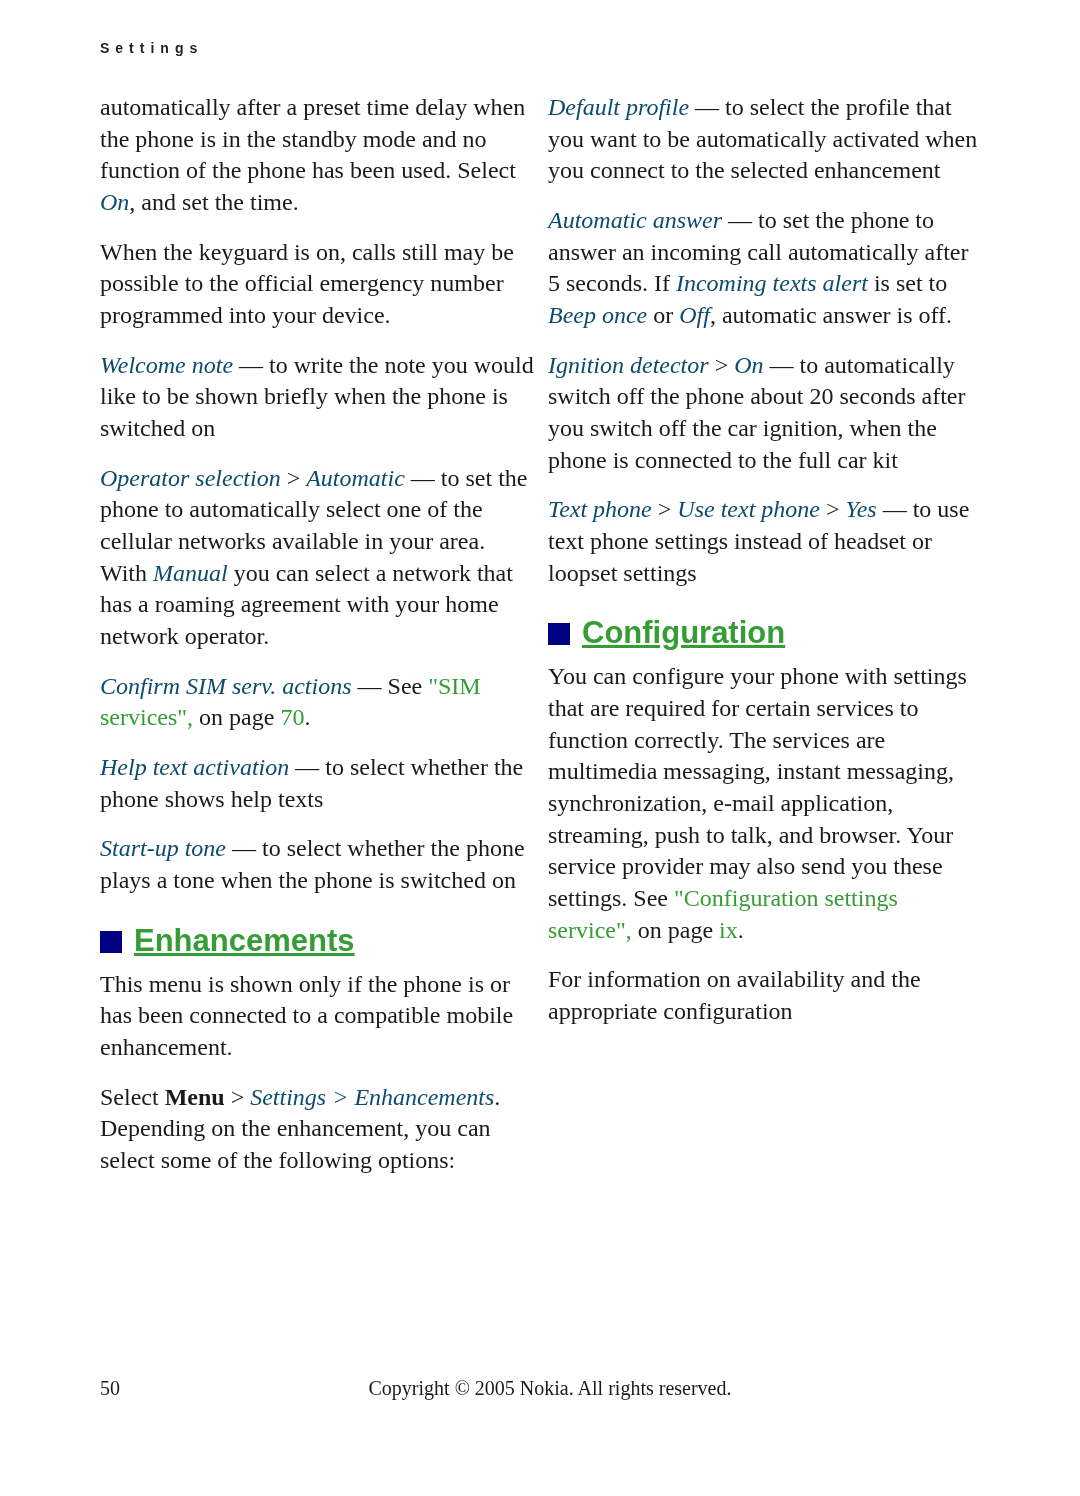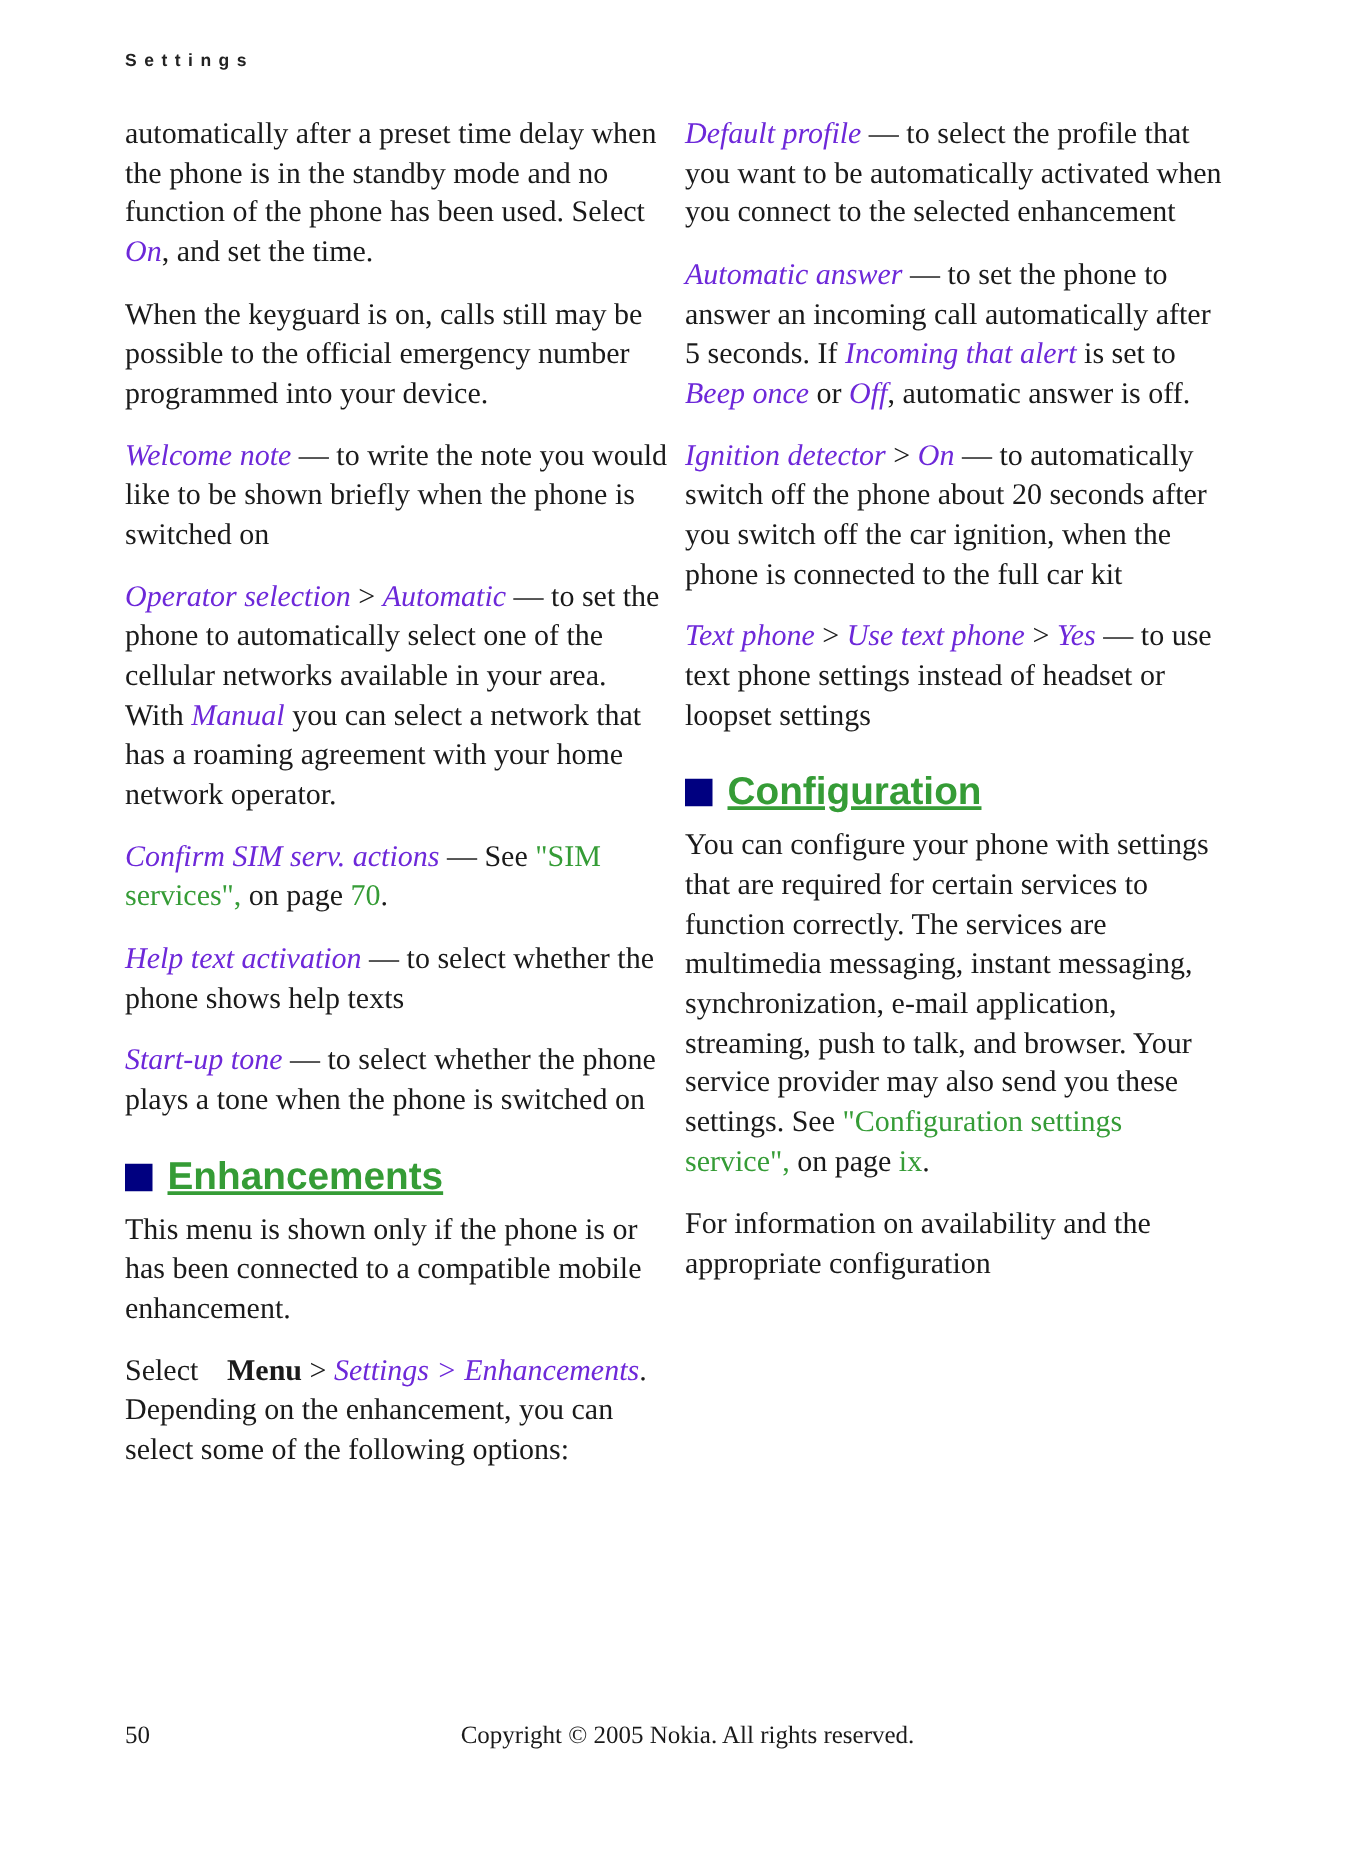--- a/index.html
+++ b/index.html
@@ -34,23 +34,23 @@
   .col {
     width: 436px;
   }
   p {
     margin: 0 0 18px 0;
     font-size: 24px;
     line-height: 1.32;
     font-family: Georgia, 'Times New Roman', serif;
     font-weight: 400;
   }
-  .ital { font-style: italic; color: #6d28d9; }
+  .ital { font-style: italic; color: #0c4a6e; }
   .bold { font-weight: bold; }
-  .boldblack { font-weight: bold; color: #1a1a1a; margin-left: 17px; }
+  .boldblack { font-weight: bold; color: #1a1a1a; }
   .link { color: #359c36; }
   h2.section {
     font-family: Arial, Helvetica, sans-serif;
     font-size: 31px;
     font-weight: bold;
     color: #359c36;
     margin: 26px 0 10px 0;
     display: flex;
     align-items: center;
     text-decoration: underline;
@@ -134,21 +134,21 @@
 
     </div>
 
     <div class="col">
 
       <p>
         <span class="ital">Default profile</span><span> — to select the profile that you want to be automatically activated when you connect to the selected enhancement</span>
       </p>
 
       <p>
-        <span class="ital">Automatic answer</span><span> — to set the phone to answer an incoming call automatically after 5 seconds. If </span><span class="ital">Incoming that alert</span><span> is set to </span><span class="ital">Beep once</span><span> or </span><span class="ital">Off</span><span>, automatic answer is off.</span>
+        <span class="ital">Automatic answer</span><span> — to set the phone to answer an incoming call automatically after 5 seconds. If </span><span class="ital">Incoming texts alert</span><span> is set to </span><span class="ital">Beep once</span><span> or </span><span class="ital">Off</span><span>, automatic answer is off.</span>
       </p>
 
 
       <p>
         <span class="ital">Ignition detector</span><span> &gt; </span><span class="ital">On</span><span> — to automatically switch off the phone about 20 seconds after you switch off the car ignition, when the phone is connected to the full car kit</span>
       </p>
 
       <p>
         <span class="ital">Text phone</span><span> &gt; </span><span class="ital">Use text phone</span><span> &gt; </span><span class="ital">Yes</span><span> — to use text phone settings instead of headset or loopset settings</span>
       </p>

